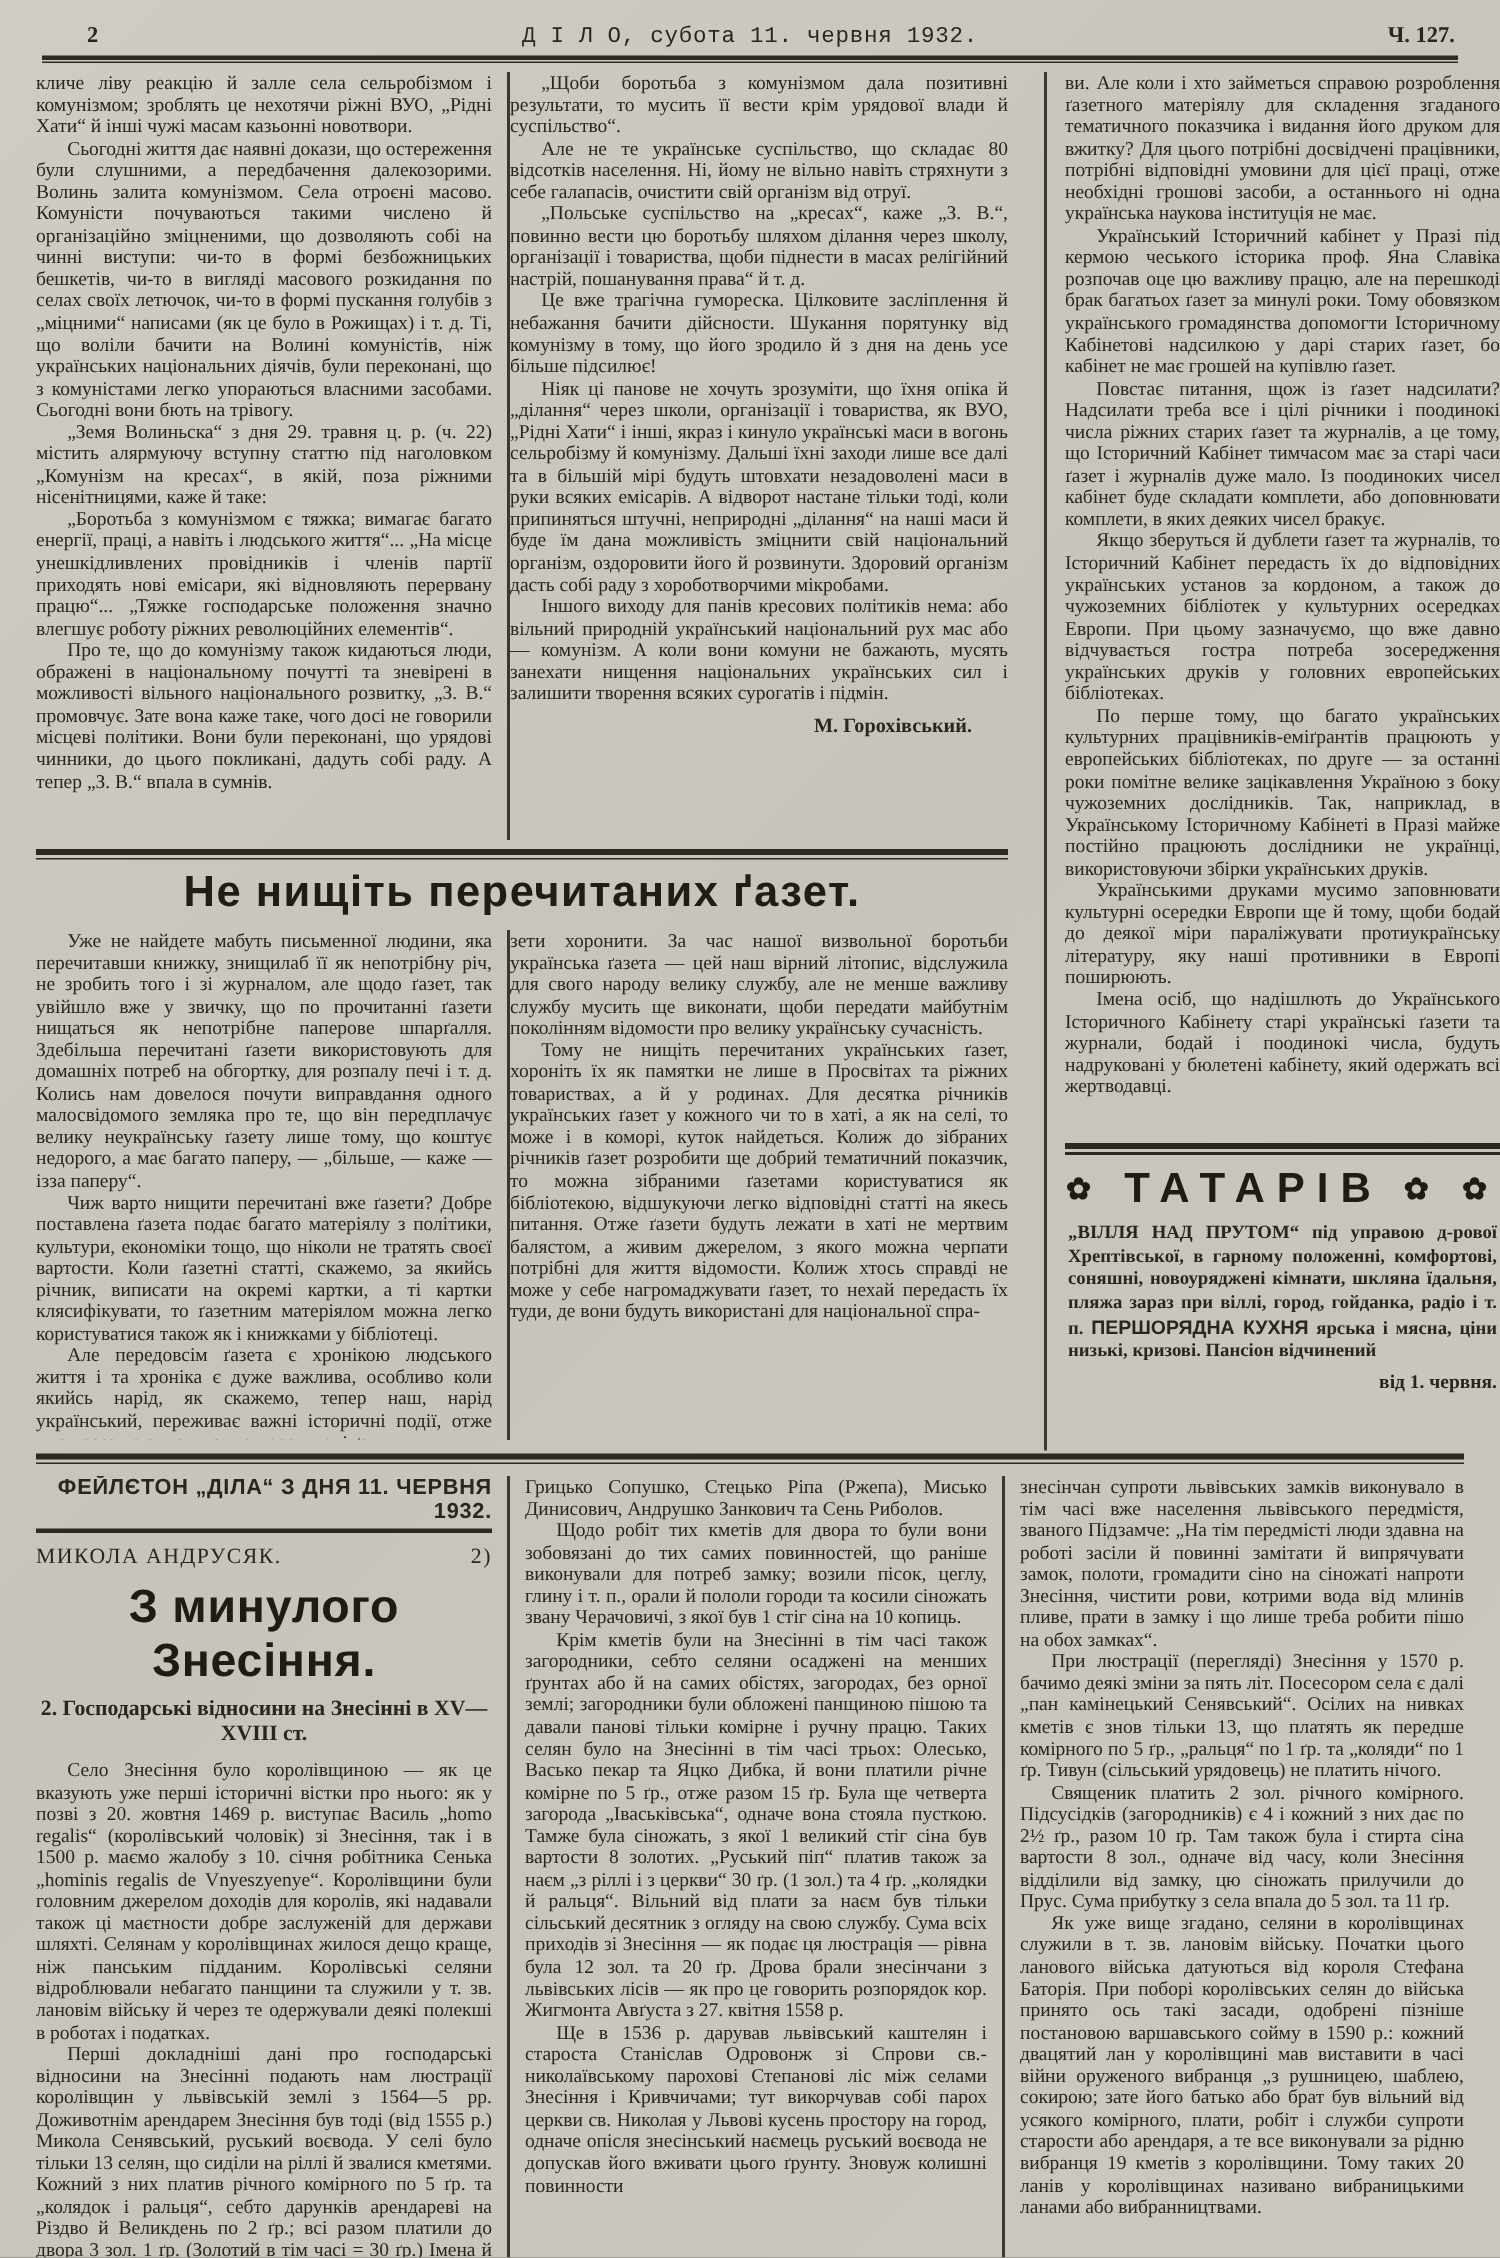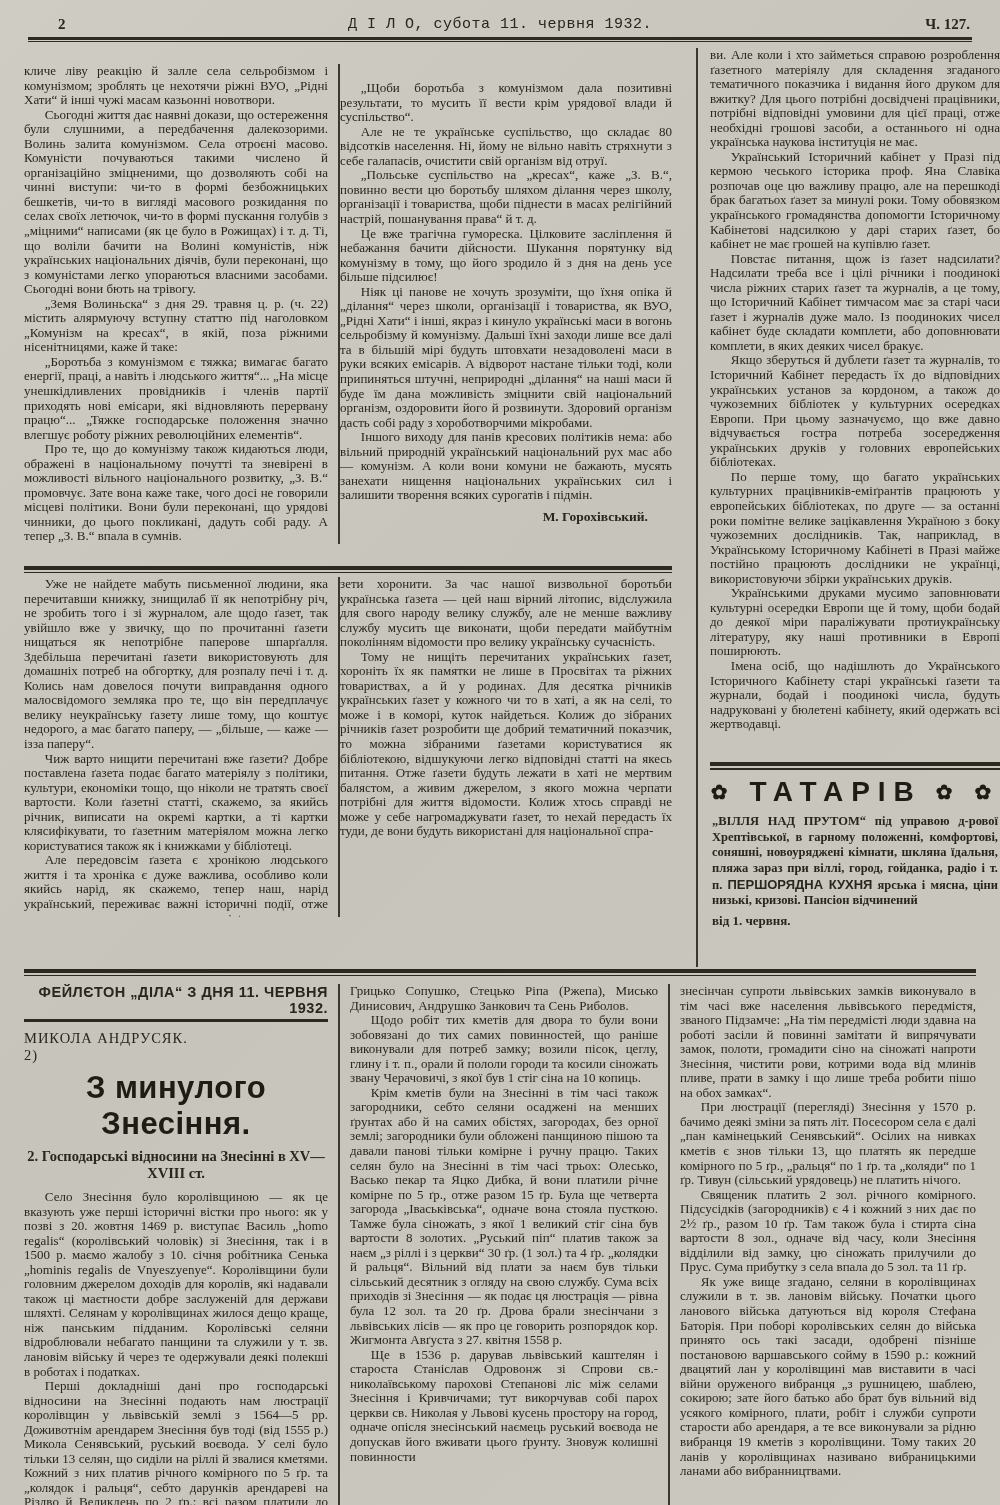--- a/index.html
+++ b/index.html
@@ -31,21 +31,21 @@
 
   
   .top { display: flex; padding: 6px 24px 0 24px; height: 925px; }
   .top-left { width: 648px; }
   .top-right { width: 304px; border-left: 2px solid #3b382f; padding-left: 12px; margin-left: 24px; }
 
   .twocol { display: flex; overflow: hidden; }
   .twocol .c1 { width: 316px; padding-right: 10px; border-right: 2px solid #3b382f; }
   .twocol .c2 { width: 332px; padding-left: 0; }
 
-  .article-communism { height: 512px; align-items: center; }
+  .article-communism { height: 512px; }
   .rule-thick { border-top: 4px solid #2c2922; border-bottom: 1px solid #2c2922; height: 7px; margin: 6px 0 4px 0; }
   .headline {
     font-family: "Liberation Sans", sans-serif;
     font-weight: bold; font-size: 29px; text-align: center;
     letter-spacing: 1px; padding: 2px 0 8px 0; color:#201d17;
   }
   .article-gazety-body { height: 340px; }
 
   
   .article-kabinet { height: 706px; overflow: hidden; }
@@ -53,33 +53,33 @@
   .ad { padding: 2px 2px 0 2px; }
   .ad-title-row {
     display: flex; justify-content: center; align-items: center; gap: 14px;
     font-family: "Liberation Sans", sans-serif;
     font-weight: bold; font-size: 28px; letter-spacing: 8px; color:#1f1c16;
     padding: 2px 0 6px 0;
   }
   .ad-title-row .flower { font-size: 20px; letter-spacing: 8px; }
   .ad-body { font-size: 12.5px; line-height: 1.25; text-align: justify; font-weight: bold; }
   .ad-body .adbold { font-family: "Liberation Sans", sans-serif; font-size: 13px; }
-  .ad-footer { text-align: left; font-weight: bold; font-size: 13px; padding-top: 4px; }
+  .ad-footer { text-align: right; font-weight: bold; font-size: 13px; padding-top: 4px; }
 
   
   .bottom { display: flex; border-top: 0; padding: 8px 24px 0 24px; height: 532px; }
   .bottom-rule { margin: 2px 24px 0 24px; border-top: 4px solid #2c2922; border-bottom: 1px solid #2c2922; height: 7px; }
   .f-col { overflow: hidden; }
   .f-c1 { width: 316px; padding-right: 10px; border-right: 2px solid #3b382f; }
   .f-c2 { width: 330px; padding: 0 10px; border-right: 2px solid #3b382f; }
   .f-c3 { width: 306px; padding-left: 10px; }
 
   .kicker { font-family: "Liberation Sans", sans-serif; font-weight: bold; font-size: 14.5px; letter-spacing: .5px; padding-bottom: 3px; text-align: right; }
   .kicker-rule { border-top: 3px solid #2c2922; margin-bottom: 6px; }
-  .author-row { display: flex; justify-content: space-between; font-size: 14.5px; letter-spacing: 1px; padding: 2px 0 6px 0; flex-direction: column; }
+  .author-row { display: flex; justify-content: space-between; font-size: 14.5px; letter-spacing: 1px; padding: 2px 0 6px 0; }
   .f-title {
     font-family: "Liberation Sans", sans-serif; font-weight: bold;
     font-size: 31px; text-align: center; letter-spacing: .5px; color:#1f1c16;
     padding-bottom: 6px;
   }
   .f-subtitle { font-weight: bold; font-size: 14.5px; text-align: center; padding-bottom: 8px; font-family: Liberation Serif, serif; }
 </style>
 </head>
 <body>
 
@@ -112,20 +112,21 @@
               <p>Це вже трагічна гумореска. Цілковите засліплення й небажання бачити дійсности. Шукання порятунку від комунізму в тому, що його зродило й з дня на день усе більше підсилює!</p>
               <p>Ніяк ці панове не хочуть зрозуміти, що їхня опіка й „ділання“ через школи, організації і товариства, як ВУО, „Рідні Хати“ і інші, якраз і кинуло українські маси в вогонь сельробізму й комунізму. Дальші їхні заходи лише все далі та в більшій мірі будуть штовхати незадоволені маси в руки всяких емісарів. А відворот настане тільки тоді, коли припиняться штучні, неприродні „ділання“ на наші маси й буде їм дана можливість зміцнити свій національний організм, оздоровити його й розвинути. Здоровий організм дасть собі раду з хороботворчими мікробами.</p>
               <p>Іншого виходу для панів кресових політиків нема: або вільний природній український національний рух мас або — комунізм. А коли вони комуни не бажають, мусять занехати нищення національних українських сил і залишити творення всяких сурогатів і підмін.</p>
             </div>
           <div class="signature">М. Горохівський.</div>
         </div>
       </div>
 
       <div class="rule-thick"></div>
 
+      <div class="headline">Не нищіть перечитаних ґазет.</div>
       <div class="twocol article-gazety-body">
         <div class="c1">
             <p>Уже не найдете мабуть письменної людини, яка перечитавши книжку, знищилаб її як непотрібну річ, не зробить того і зі журналом, але щодо ґазет, так увійшло вже у звичку, що по прочитанні ґазети нищаться як непотрібне паперове шпарґалля. Здебільша перечитані ґазети використовують для домашніх потреб на обгортку, для розпалу печі і т. д. Колись нам довелося почути виправдання одного малосвідомого земляка про те, що він передплачує велику неукраїнську ґазету лише тому, що коштує недорого, а має багато паперу, — „більше, — каже — ізза паперу“.</p>
             <p>Чиж варто нищити перечитані вже ґазети? Добре поставлена ґазета подає багато матеріялу з політики, культури, економіки тощо, що ніколи не тратять своєї вартости. Коли ґазетні статті, скажемо, за якийсь річник, виписати на окремі картки, а ті картки клясифікувати, то ґазетним матеріялом можна легко користуватися також як і книжками у бібліотеці.</p>
             <p>Але передовсім ґазета є хронікою людського життя і та хроніка є дуже важлива, особливо коли якийсь нарід, як скажемо, тепер наш, нарід український, переживає важні історичні події, отже вже через це одно мусимо перечитані ґа-</p>
           </div>
         <div class="c2 cont">
             <p>зети хоронити. За час нашої визвольної боротьби українська ґазета — цей наш вірний літопис, відслужила для свого народу велику службу, але не менше важливу службу мусить ще виконати, щоби передати майбутнім поколінням відомости про велику українську сучасність.</p>
             <p>Тому не нищіть перечитаних українських ґазет, хороніть їх як памятки не лише в Просвітах та ріжних товариствах, а й у родинах. Для десятка річників українських ґазет у кожного чи то в хаті, а як на селі, то може і в коморі, куток найдеться. Колиж до зібраних річників ґазет розробити ще добрий тематичний показчик, то можна зібраними ґазетами користуватися як бібліотекою, відшукуючи легко відповідні статті на якесь питання. Отже ґазети будуть лежати в хаті не мертвим балястом, а живим джерелом, з якого можна черпати потрібні для життя відомости. Колиж хтось справді не може у себе нагромаджувати ґазет, то нехай передасть їх туди, де вони будуть використані для національної спра-</p>
           </div>

